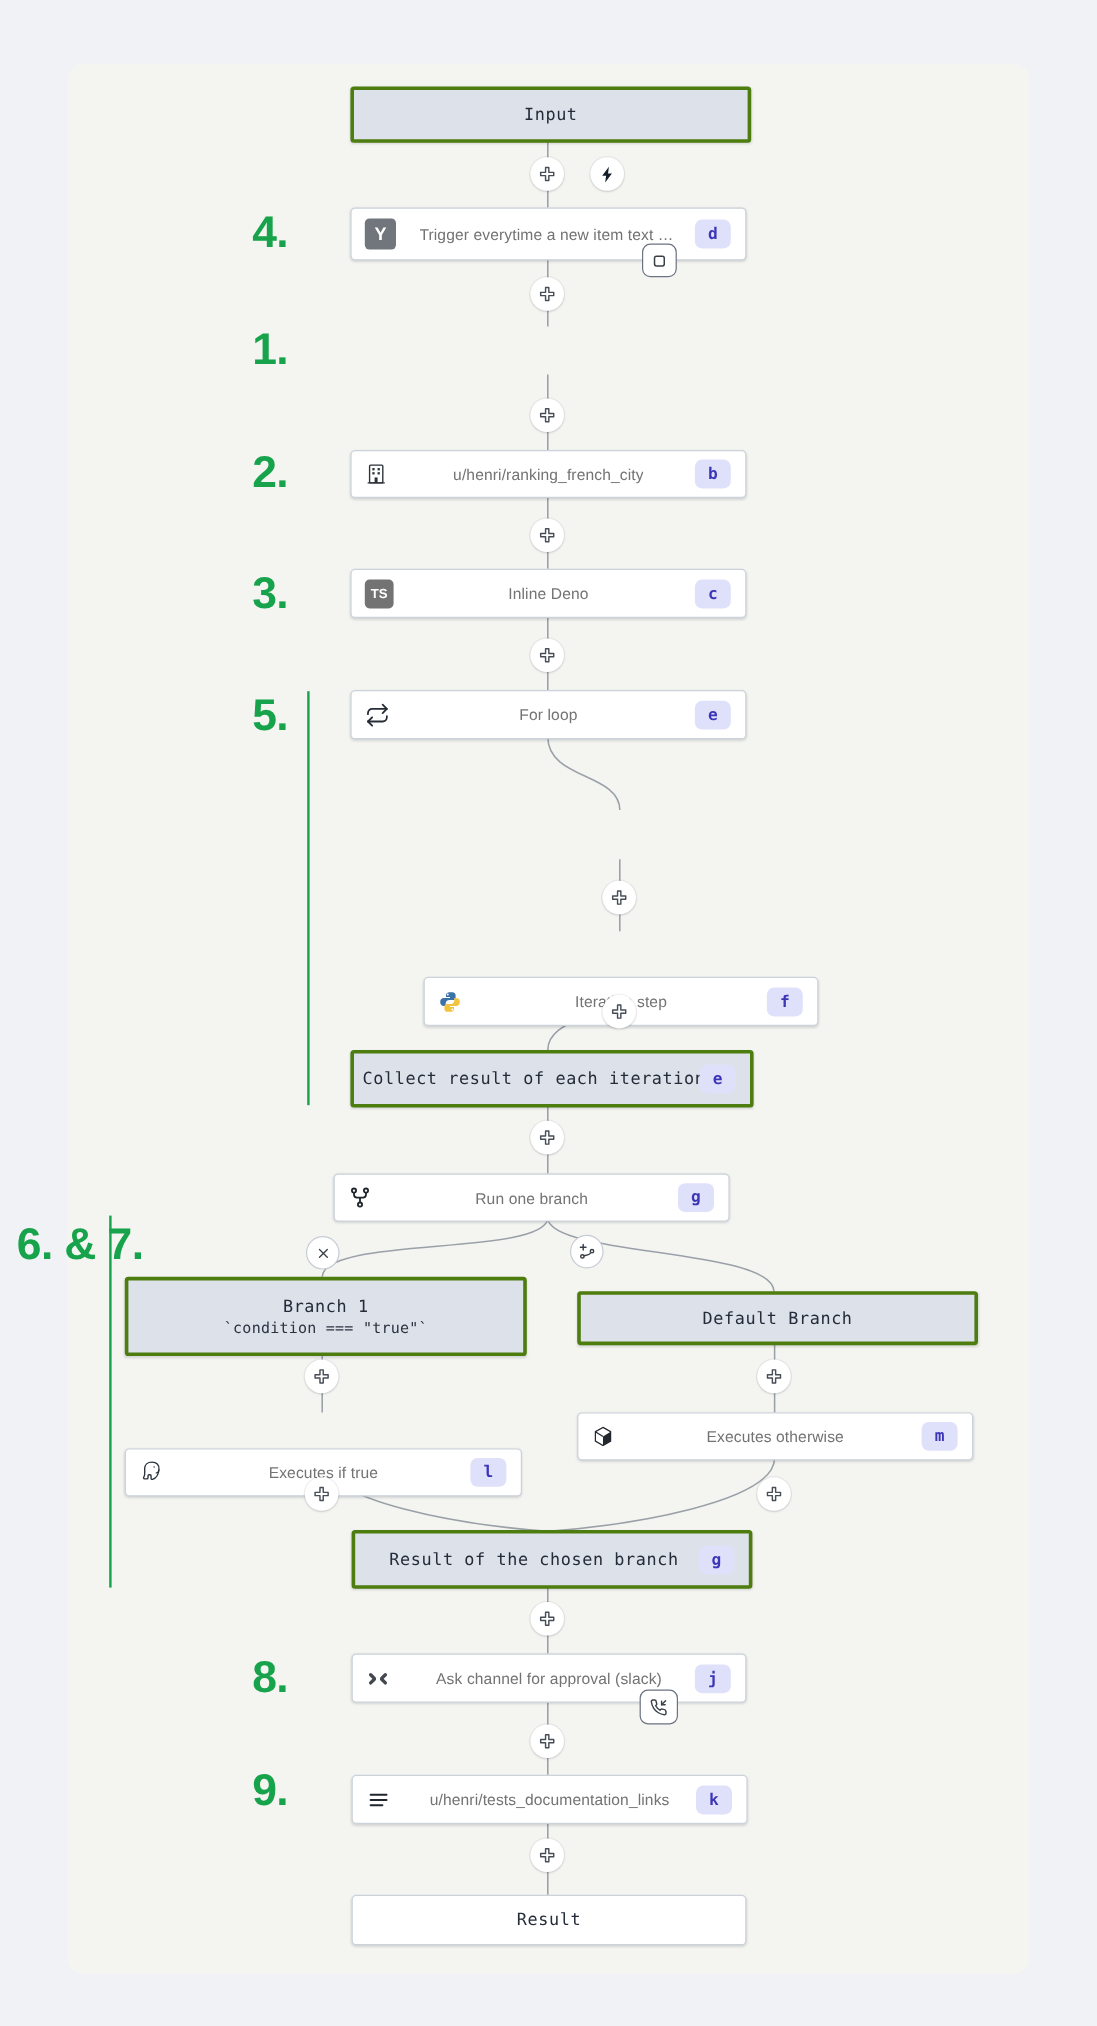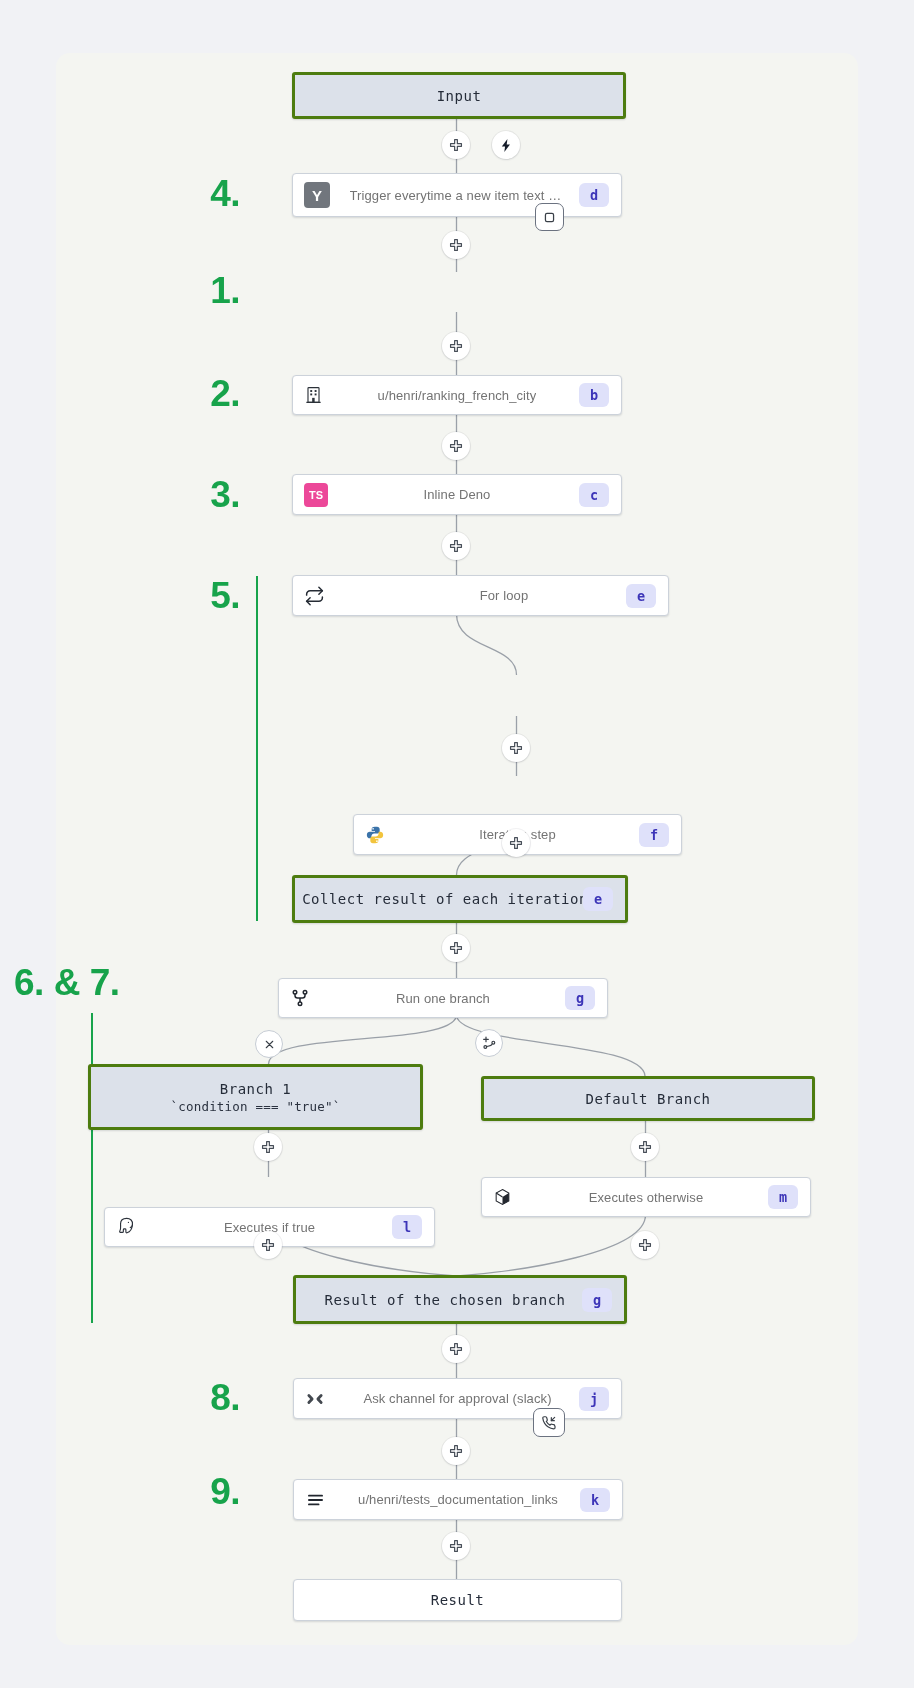--- a/index.html
+++ b/index.html
@@ -15,21 +15,21 @@
   .nlabel{font-size:13px;color:#737373;letter-spacing:.1px;max-width:215px;white-space:nowrap;overflow:hidden;text-overflow:ellipsis;}
   .mono{font-family:"DejaVu Sans Mono",monospace;font-size:14px;color:#252c39;letter-spacing:.5px;}
   .mono-sm{font-family:"DejaVu Sans Mono",monospace;font-size:12.5px;color:#2b3240;letter-spacing:.2px;margin-top:2px;}
   .badge{position:absolute;right:12px;top:50%;transform:translateY(-50%);min-width:30px;height:24px;
          background:#dfe1fa;color:#3d35b8;border-radius:6px;display:flex;align-items:center;justify-content:center;
          font-family:"DejaVu Sans Mono",monospace;font-weight:bold;font-size:13.5px;}
   .nicon{position:absolute;left:11px;top:50%;transform:translateY(-50%);display:flex;align-items:center;justify-content:center;}
   .sqicon{width:26px;height:26px;border-radius:4px;display:flex;align-items:center;justify-content:center;
           color:#fff;font-weight:bold;}
   .hn{background:#71767d;font-size:15px;}
-  .ts{background:#ec4899;font-size:11px;width:24px;height:24px;text-align:right;}
+  .ts{background:#737373;font-size:11px;width:24px;height:24px;text-align:right;}
 
   .plus{position:absolute;width:28px;height:28px;border-radius:50%;background:#fff;
         box-shadow:0 0 0 1px rgba(15,23,42,.05),0 1px 2px rgba(15,23,42,.12);
         display:flex;align-items:center;justify-content:center;cursor:pointer;}
   .circ{position:absolute;width:26px;height:26px;border-radius:50%;background:#fff;border:1px solid #c6ccd4;
         display:flex;align-items:center;justify-content:center;cursor:pointer;}
   .sqbtn{position:absolute;background:#fff;border:1.6px solid #6b7280;border-radius:7px;
          display:flex;align-items:center;justify-content:center;cursor:pointer;}
 
   .anno{position:absolute;color:#17a34b;font-weight:bold;font-size:37px;letter-spacing:-.5px;text-align:right;}
@@ -63,21 +63,21 @@
   </svg>
 
   <div class="gline" style="left:255.5px;top:576px;height:345px;"></div>
   <div class="gline" style="left:90.5px;top:1013px;height:310px;"></div>
 
   <div class="anno" style="left:150px;top:173px;width:90px;">4.</div>
   <div class="anno" style="left:150px;top:270px;width:90px;">1.</div>
   <div class="anno" style="left:150px;top:373px;width:90px;">2.</div>
   <div class="anno" style="left:150px;top:474px;width:90px;">3.</div>
   <div class="anno" style="left:150px;top:575px;width:90px;">5.</div>
-  <div class="anno" style="left:14px;top:962px;text-align:center;">6. &amp; 7.</div>
+  <div class="anno" style="left:14px;top:1016px;text-align:center;">6. &amp; 7.</div>
   <div class="anno" style="left:150px;top:1377px;width:90px;">8.</div>
   <div class="anno" style="left:150px;top:1471px;width:90px;">9.</div>
 
   <div class="gbox" style="left:292px;top:72px;width:328px;height:41px;">
     <span class="mono">Input</span>
   </div>
 
   <div class="node" style="left:292px;top:173px;width:328px;height:42px;">
     <span class="nicon">
         <span class="sqicon hn">Y</span>
@@ -111,21 +111,21 @@
   </div>
 
   <div class="node" style="left:292px;top:474px;width:328px;height:39px;">
     <span class="nicon">
         <span class="sqicon ts">TS</span>
       </span>
     <span class="nlabel">Inline Deno</span>
     <span class="badge">c</span>
   </div>
 
-  <div class="node" style="left:292px;top:575px;width:328px;height:39px;padding-left:47px;">
+  <div class="node" style="left:292px;top:575px;width:328px;height:39px;">
     <span class="nicon">
       <svg viewBox="0 0 24 24" width="21" height="21" fill="none" stroke="#262c35" stroke-width="1.7" stroke-linecap="round" stroke-linejoin="round">
           <path d="m17 2 4 4-4 4"></path>
           <path d="M3 11v-1a4 4 0 0 1 4-4h14"></path>
           <path d="m7 22-4-4 4-4"></path>
           <path d="M21 13v1a4 4 0 0 1-4 4H3"></path>
         </svg>
     </span>
     <span class="nlabel">For loop</span>
     <span class="badge">e</span>
@@ -157,21 +157,21 @@
           <circle cx="18" cy="5" r="2.1"></circle>
           <circle cx="12" cy="19" r="2.1"></circle>
           <path d="M6 7.2V9a3 3 0 0 0 3 3h6a3 3 0 0 0 3-3V7.2"></path>
           <path d="M12 12v4.8"></path>
         </svg>
     </span>
     <span class="nlabel">Run one branch</span>
     <span class="badge">g</span>
   </div>
 
-  <div class="gbox" style="left:88px;top:1064px;width:329px;height:60px;text-align:center;">
+  <div class="gbox" style="left:104px;top:1064px;width:329px;height:60px;text-align:center;">
     <span class="mono">Branch 1</span>
     <span class="mono-sm">`condition === "true"`</span>
   </div>
 
   <div class="gbox" style="left:481px;top:1076px;width:328px;height:39px;">
     <span class="mono">Default Branch</span>
   </div>
 
   <div class="node" style="left:104px;top:1177px;width:329px;height:38px;margin-top:30px;">
     <span class="nicon">

